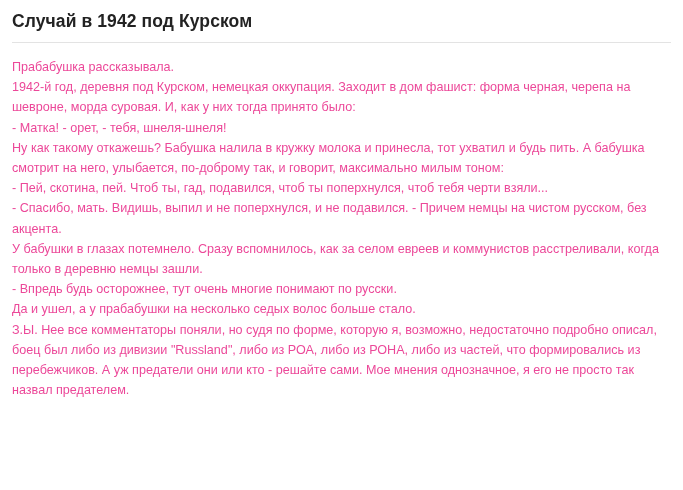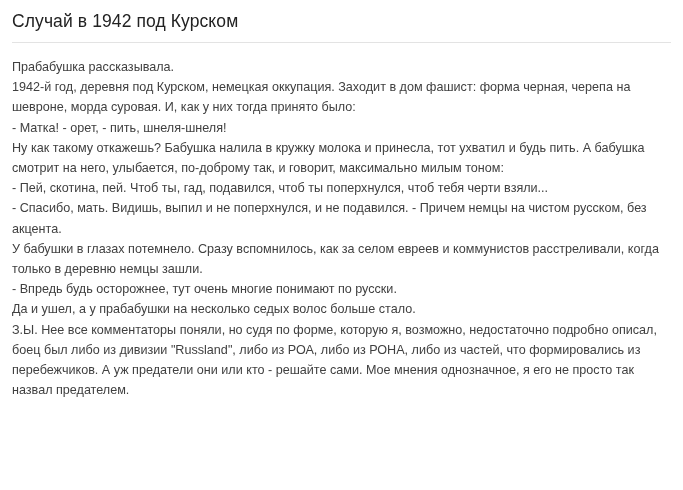--- a/index.html
+++ b/index.html
@@ -16,54 +16,54 @@
   }
   .page {
     width: 683px;
     height: 490px;
     box-sizing: border-box;
     padding: 10px 12px 0 12px;
     position: relative;
   }
   .article-title {
     font-size: 17.5px;
-    font-weight: normal;
+    font-weight: bold;
     color: #222222;
     line-height: 22px;
     margin: 0 0 10px 0;
     letter-spacing: 0.1px;
   }
   .divider {
     height: 1px;
     background: #e3e3e3;
     margin: 0 0 14px 0;
     width: 100%;
   }
   .article-body {
     font-size: 12.6px;
     line-height: 20.2px;
-    color: #404040;
+    color: #ec4899;
   }
   .para {
     margin: 0;
     padding: 0;
     text-align: left;
     white-space: normal;
   }
 </style>
 </head>
 <body>
 
 <div class="page">
   <h1 class="article-title">Случай в 1942 под Курском</h1>
   <div class="divider"></div>
   <div class="article-body">
     <p class="para">Прабабушка рассказывала.</p>
     <p class="para">1942-й год, деревня под Курском, немецкая оккупация. Заходит в дом фашист: форма черная, черепа на шевроне, морда суровая. И, как у них тогда принято было:</p>
-    <p class="para">- Матка! - орет, - пить, шнеля-шнеля!</p>
+    <p class="para">- Матка! - орет, - тебя, шнеля-шнеля!</p>
     <p class="para">Ну как такому откажешь? Бабушка налила в кружку молока и принесла, тот ухватил и будь пить. А бабушка смотрит на него, улыбается, по-доброму так, и говорит, максимально милым тоном:</p>
     <p class="para">- Пей, скотина, пей. Чтоб ты, гад, подавился, чтоб ты поперхнулся, чтоб тебя черти взяли...</p>
     <p class="para">- Спасибо, мать. Видишь, выпил и не поперхнулся, и не подавился. - Причем немцы на чистом русском, без акцента.</p>
     <p class="para">У бабушки в глазах потемнело. Сразу вспомнилось, как за селом евреев и коммунистов расстреливали, когда только в деревню немцы зашли.</p>
     <p class="para">- Впредь будь осторожнее, тут очень многие понимают по русски.</p>
     <p class="para">Да и ушел, а у прабабушки на несколько седых волос больше стало.</p>
     <p class="para">З.Ы. Нее все комментаторы поняли, но судя по форме, которую я, возможно, недостаточно подробно описал, боец был либо из дивизии "Russland", либо из РОА, либо из РОНА, либо из частей, что формировались из перебежчиков. А уж предатели они или кто - решайте сами. Мое мнения однозначное, я его не просто так назвал предателем.</p>
   </div>
 </div>
 

